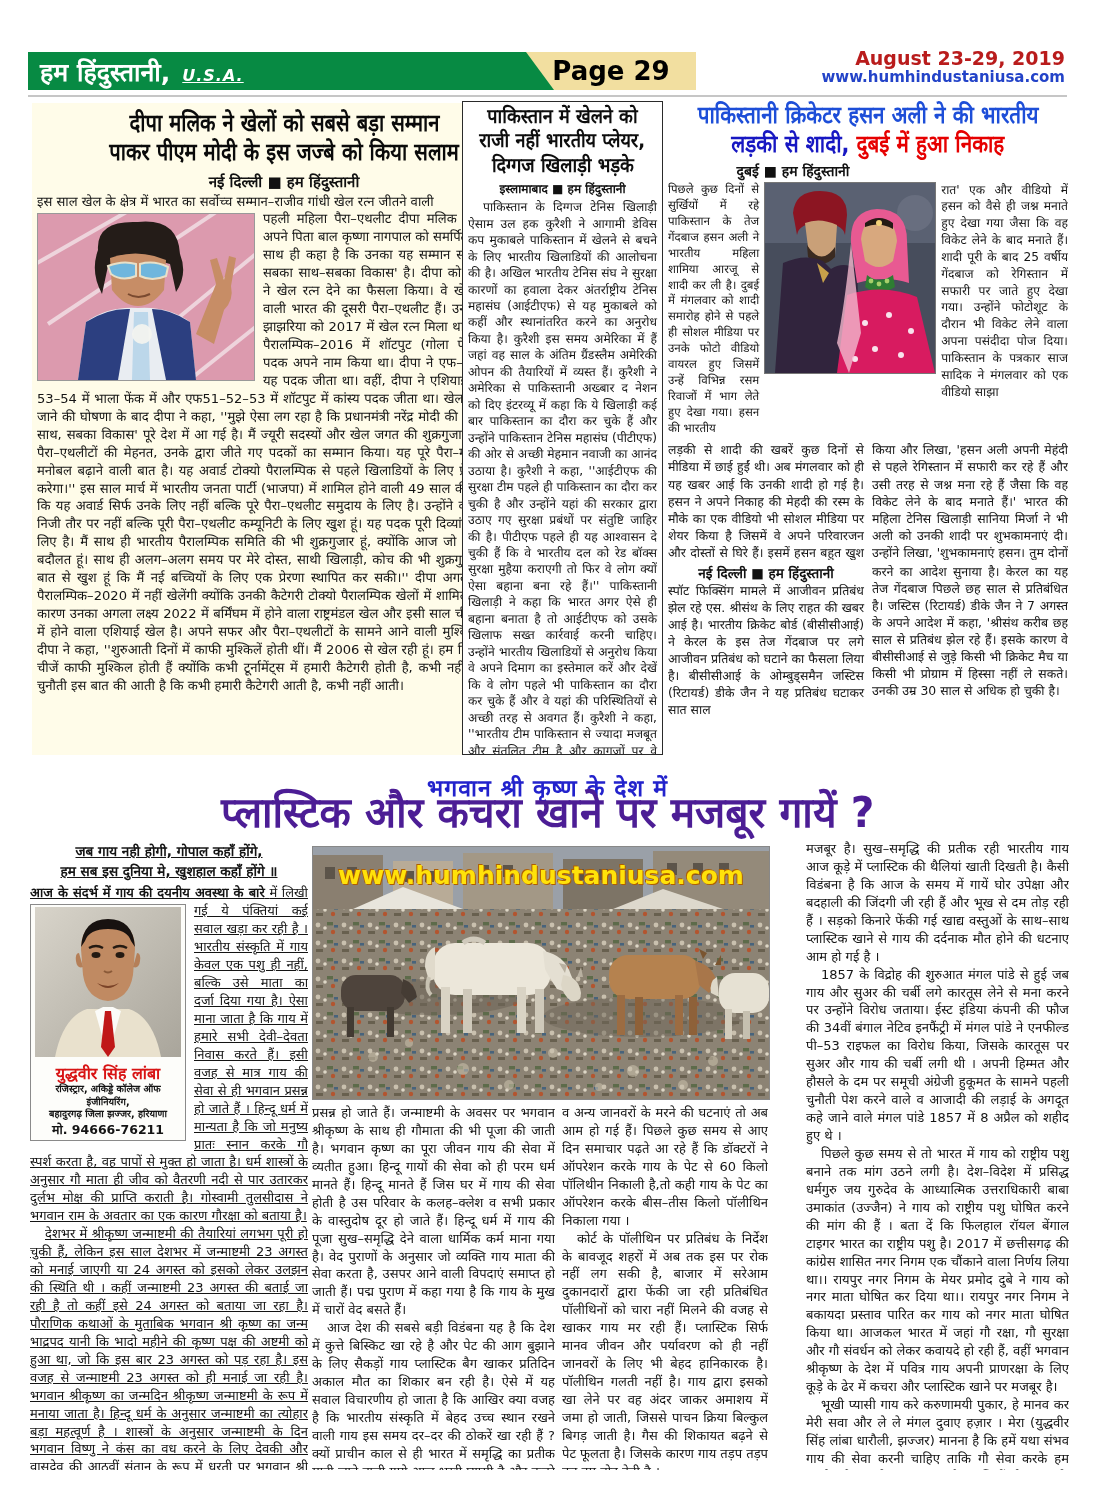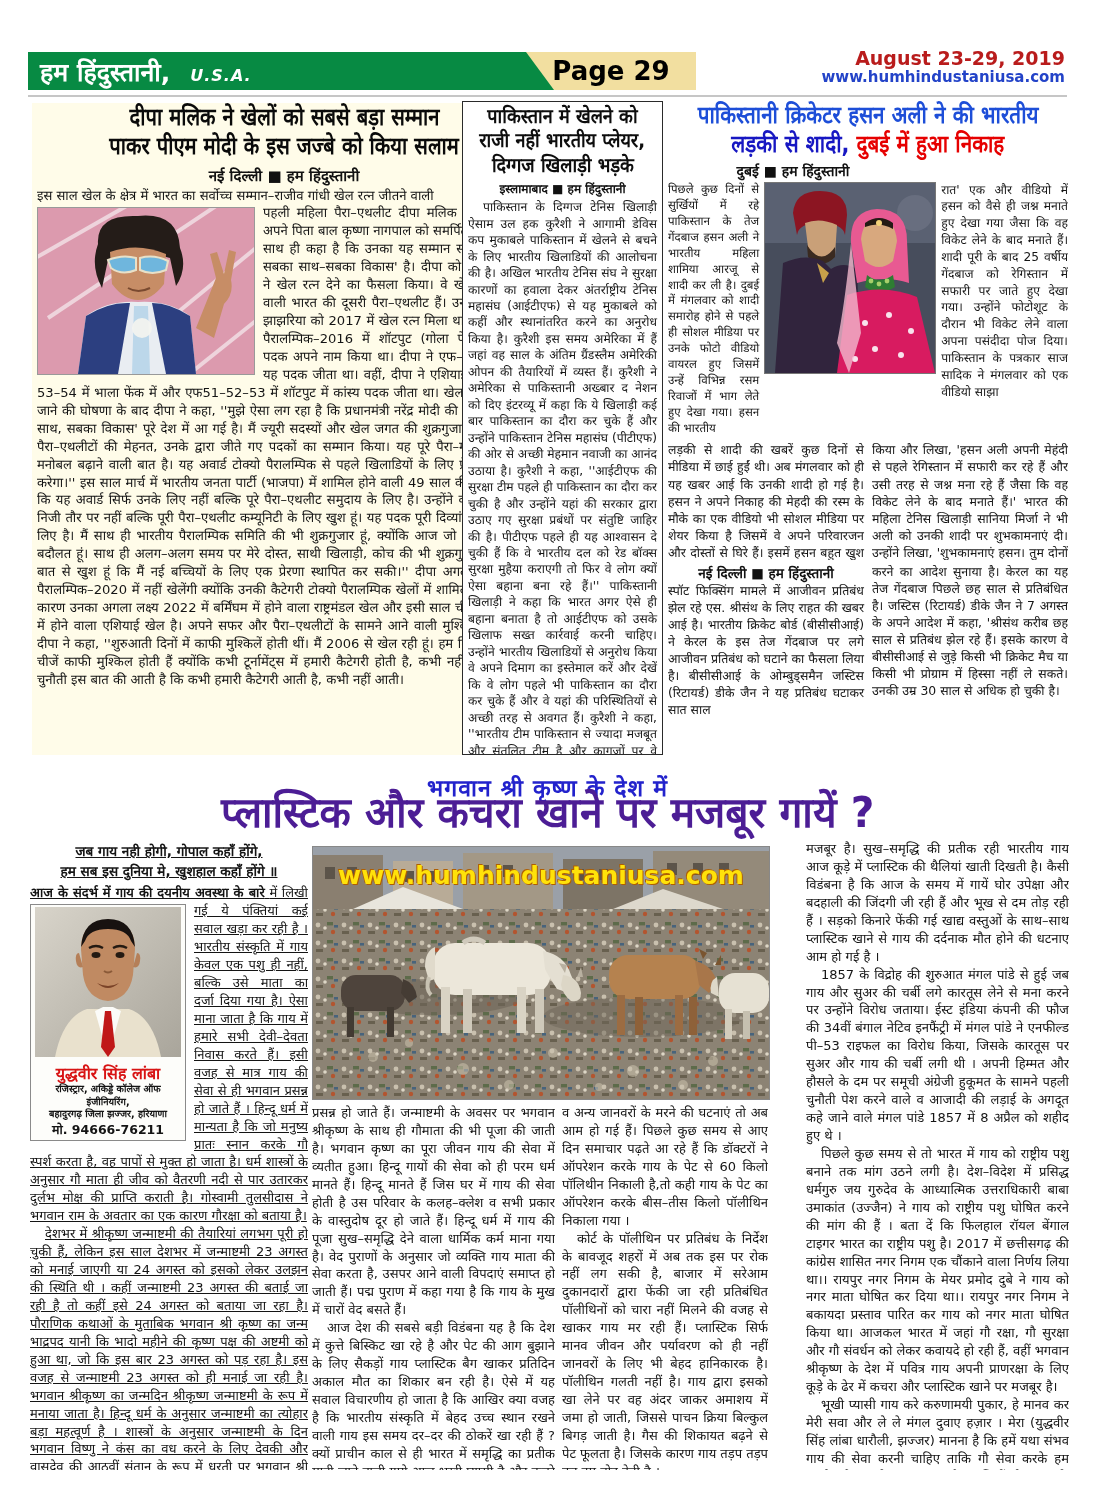--- a/index.html
+++ b/index.html
@@ -6,30 +6,30 @@
   body{width:1095px;height:1489px;position:relative;font-family:"DejaVu Sans",sans-serif;color:#151515;overflow:hidden;}
   .abs{position:absolute;}
   .jtext{text-align:justify;}
   p{margin:0;text-indent:15px;}
   p.noind{text-indent:0;}
   .cx{display:inline-block;white-space:nowrap;transform:scaleX(var(--sx,.85));transform-origin:50% 50%;}
 
   
   #mast-bar{left:28px;top:52px;width:668px;height:38px;background:#078a43;display:flex;align-items:center;}
   #mast-logo{color:#fff;font-weight:bold;font-size:25px;padding-left:12px;white-space:nowrap;}
-  #mast-logo .usa{font-size:16px;font-style:italic;margin-left:20px;letter-spacing:1px;}
+  #mast-logo .usa{font-size:16px;font-style:italic;margin-left:12px;letter-spacing:1px;text-decoration:underline;}
   #page-tab{position:absolute;right:0;top:0;height:100%;width:170px;background:#f2dfa0;
             clip-path:polygon(0 0,100% 0,100% 100%,28px 100%);display:flex;align-items:center;justify-content:center;}
   #page-tab span{font-size:26px;font-weight:bold;color:#000;}
   #mast-date{right:30px;top:47px;text-align:right;font-weight:bold;font-size:19px;color:#b91c1c;line-height:1.25;}
   #mast-site{right:30px;top:68px;text-align:right;font-weight:bold;font-size:15px;color:#2343c8;}
   #mast-rule{left:28px;top:95px;width:1039px;height:2px;background:#c6c6c6;}
 
   
-  #a1{left:32px;top:103px;width:504px;height:652px;background:#fffce9;padding:0 5px;box-sizing:border-box;overflow:hidden;}
+  #a1{left:32px;top:103px;width:504px;height:652px;background:#fffce9;padding:6px 5px;box-sizing:border-box;overflow:hidden;}
   .a1-h{text-align:center;font-weight:bold;font-size:24px;line-height:1.22;color:#0a0a0a;overflow:hidden;}
   .byline{text-align:center;font-weight:bold;font-size:15px;margin:3px 0 2px;color:#111;}
   #a1 .body{font-size:13.1px;line-height:1.37;color:#141414;}
   #photo1{float:left;width:216px;height:166px;margin:3px 8px 3px 0;border:1px solid #999;}
 
   
   #a2{left:462px;top:101px;width:201px;height:654px;border:1.5px solid #2a2a2a;background:#fff;padding:2px 5px;box-sizing:border-box;overflow:hidden;}
   .a2-h{text-align:center;font-weight:bold;font-size:20px;line-height:1.22;color:#0d0d0d;}
   #a2 .byline{font-size:12px;}
   #a2 .body{font-size:12.2px;line-height:1.35;color:#141414;}

